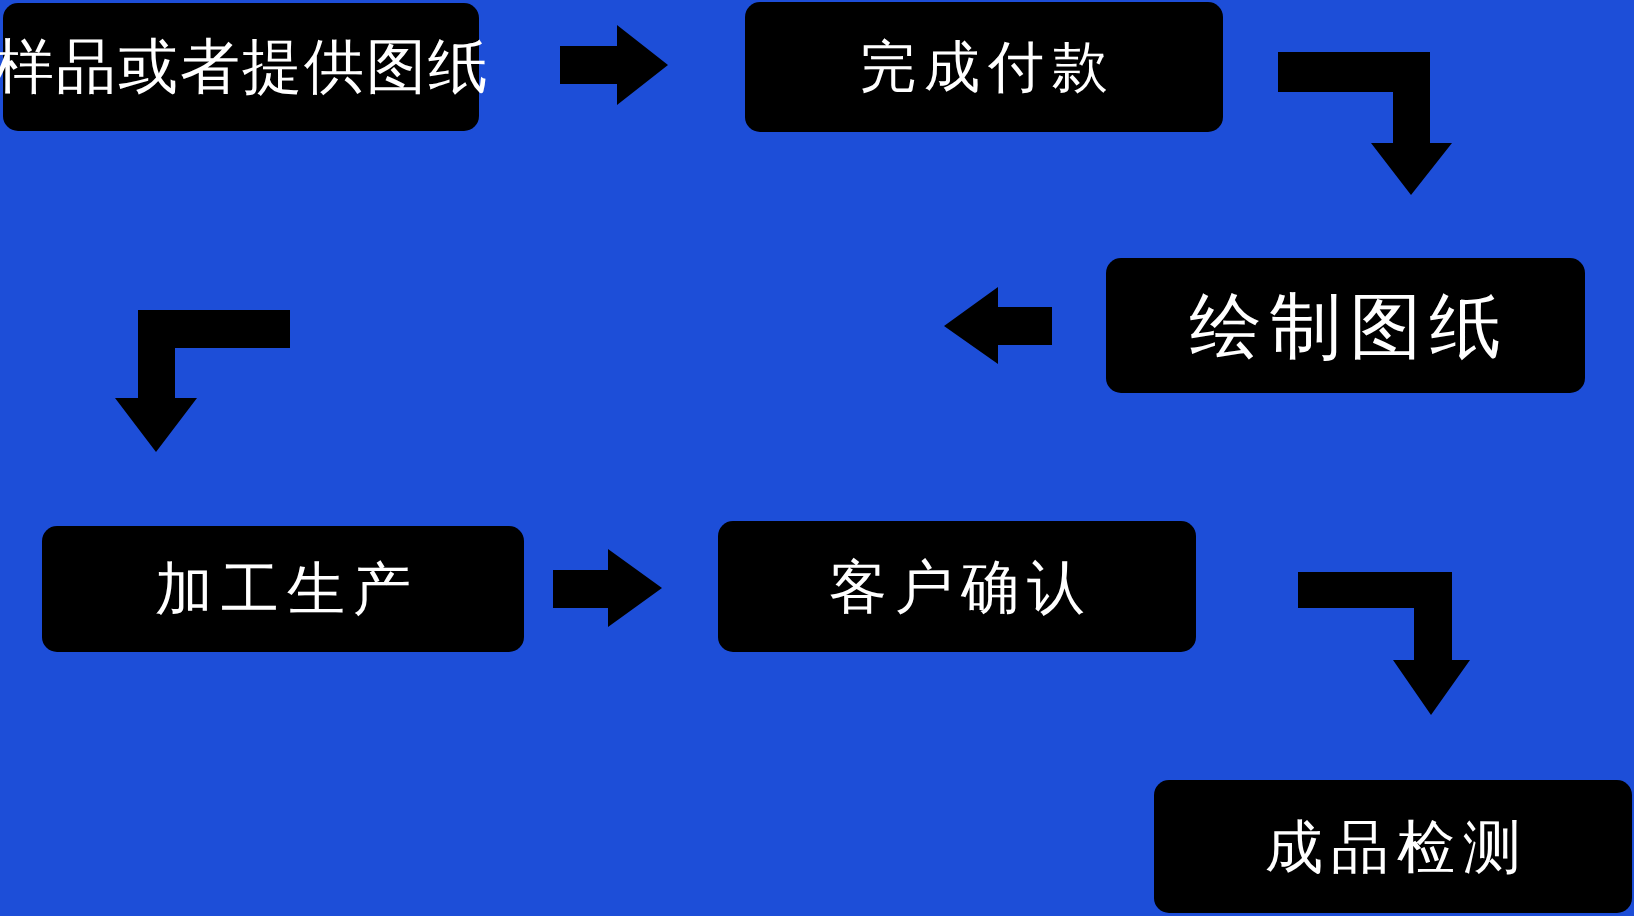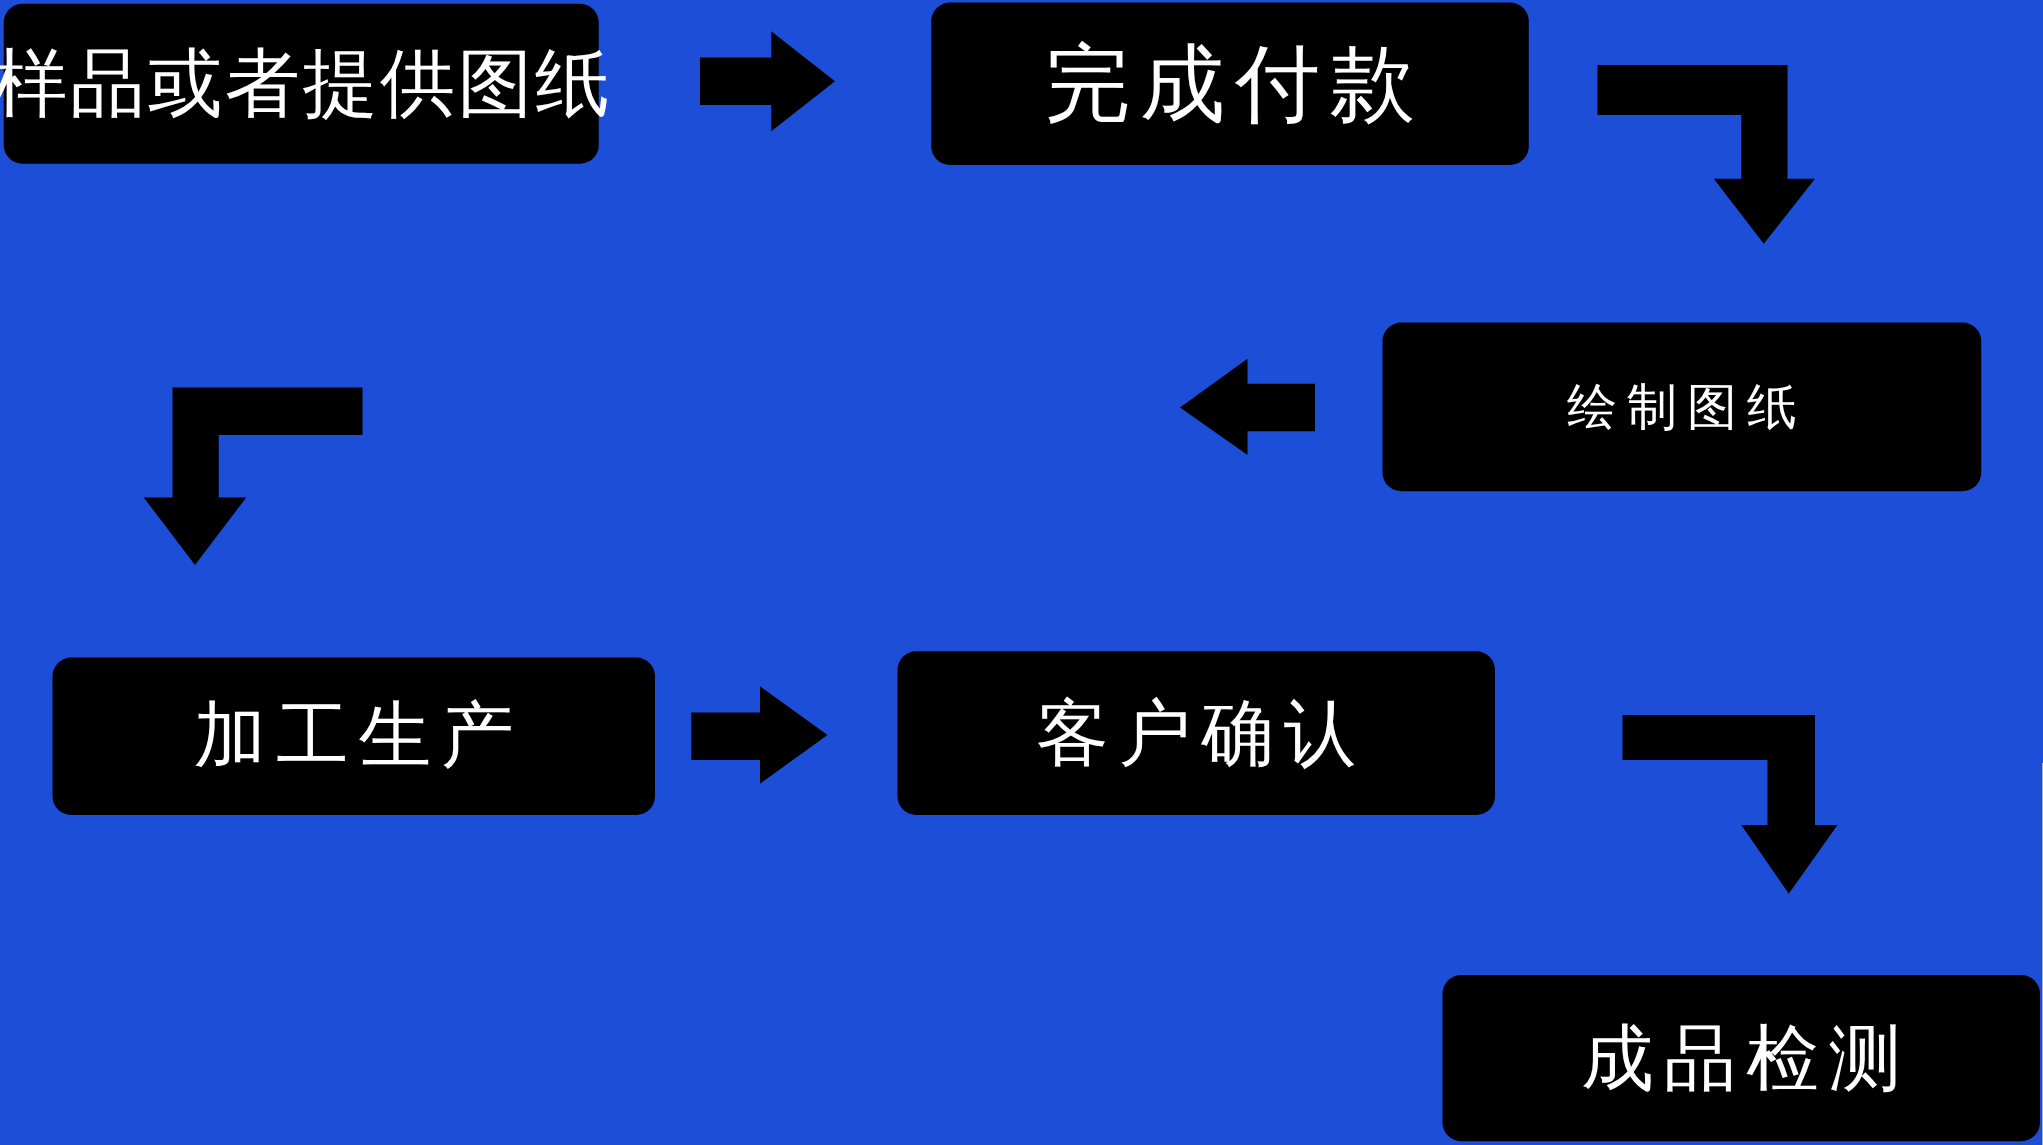--- a/index.html
+++ b/index.html
@@ -22,22 +22,22 @@
     border-radius: 15px;
     display: flex;
     align-items: center;
     justify-content: center;
     text-align: center;
     white-space: nowrap;
     font-weight: 400;
     line-height: 1;
   }
   .node-1 { left: 3px;    top: 3px;   width: 476px; height: 128px; font-size: 60px; letter-spacing: 2px; text-indent: 2px; }
-  .node-2 { left: 745px;  top: 2px;   width: 478px; height: 130px; font-size: 68px; letter-spacing: 8px; text-indent: 8px; }
-  .node-3 { left: 1106px; top: 258px; width: 479px; height: 135px; font-size: 40px; letter-spacing: 8px; text-indent: 8px; }
+  .node-2 { left: 745px;  top: 2px;   width: 478px; height: 130px; font-size: 56px; letter-spacing: 8px; text-indent: 8px; }
+  .node-3 { left: 1106px; top: 258px; width: 479px; height: 135px; font-size: 72px; letter-spacing: 8px; text-indent: 8px; }
   .node-4 { left: 405px;  top: 257px; width: 482px; height: 136px; font-size: 58px; letter-spacing: 8px; text-indent: 8px; }
   .node-5 { left: 2px;    top: 526px; width: 482px; height: 126px; font-size: 58px; letter-spacing: 8px; text-indent: 8px; margin-left: 40px; }
   .node-6 { left: 718px;  top: 521px; width: 478px; height: 131px; font-size: 58px; letter-spacing: 8px; text-indent: 8px; }
   .node-7 { left: 1154px; top: 780px; width: 478px; height: 133px; font-size: 58px; letter-spacing: 8px; text-indent: 8px; }
   .arrow-layer {
     position: absolute;
     left: 0;
     top: 0;
     width: 1634px;
     height: 916px;

